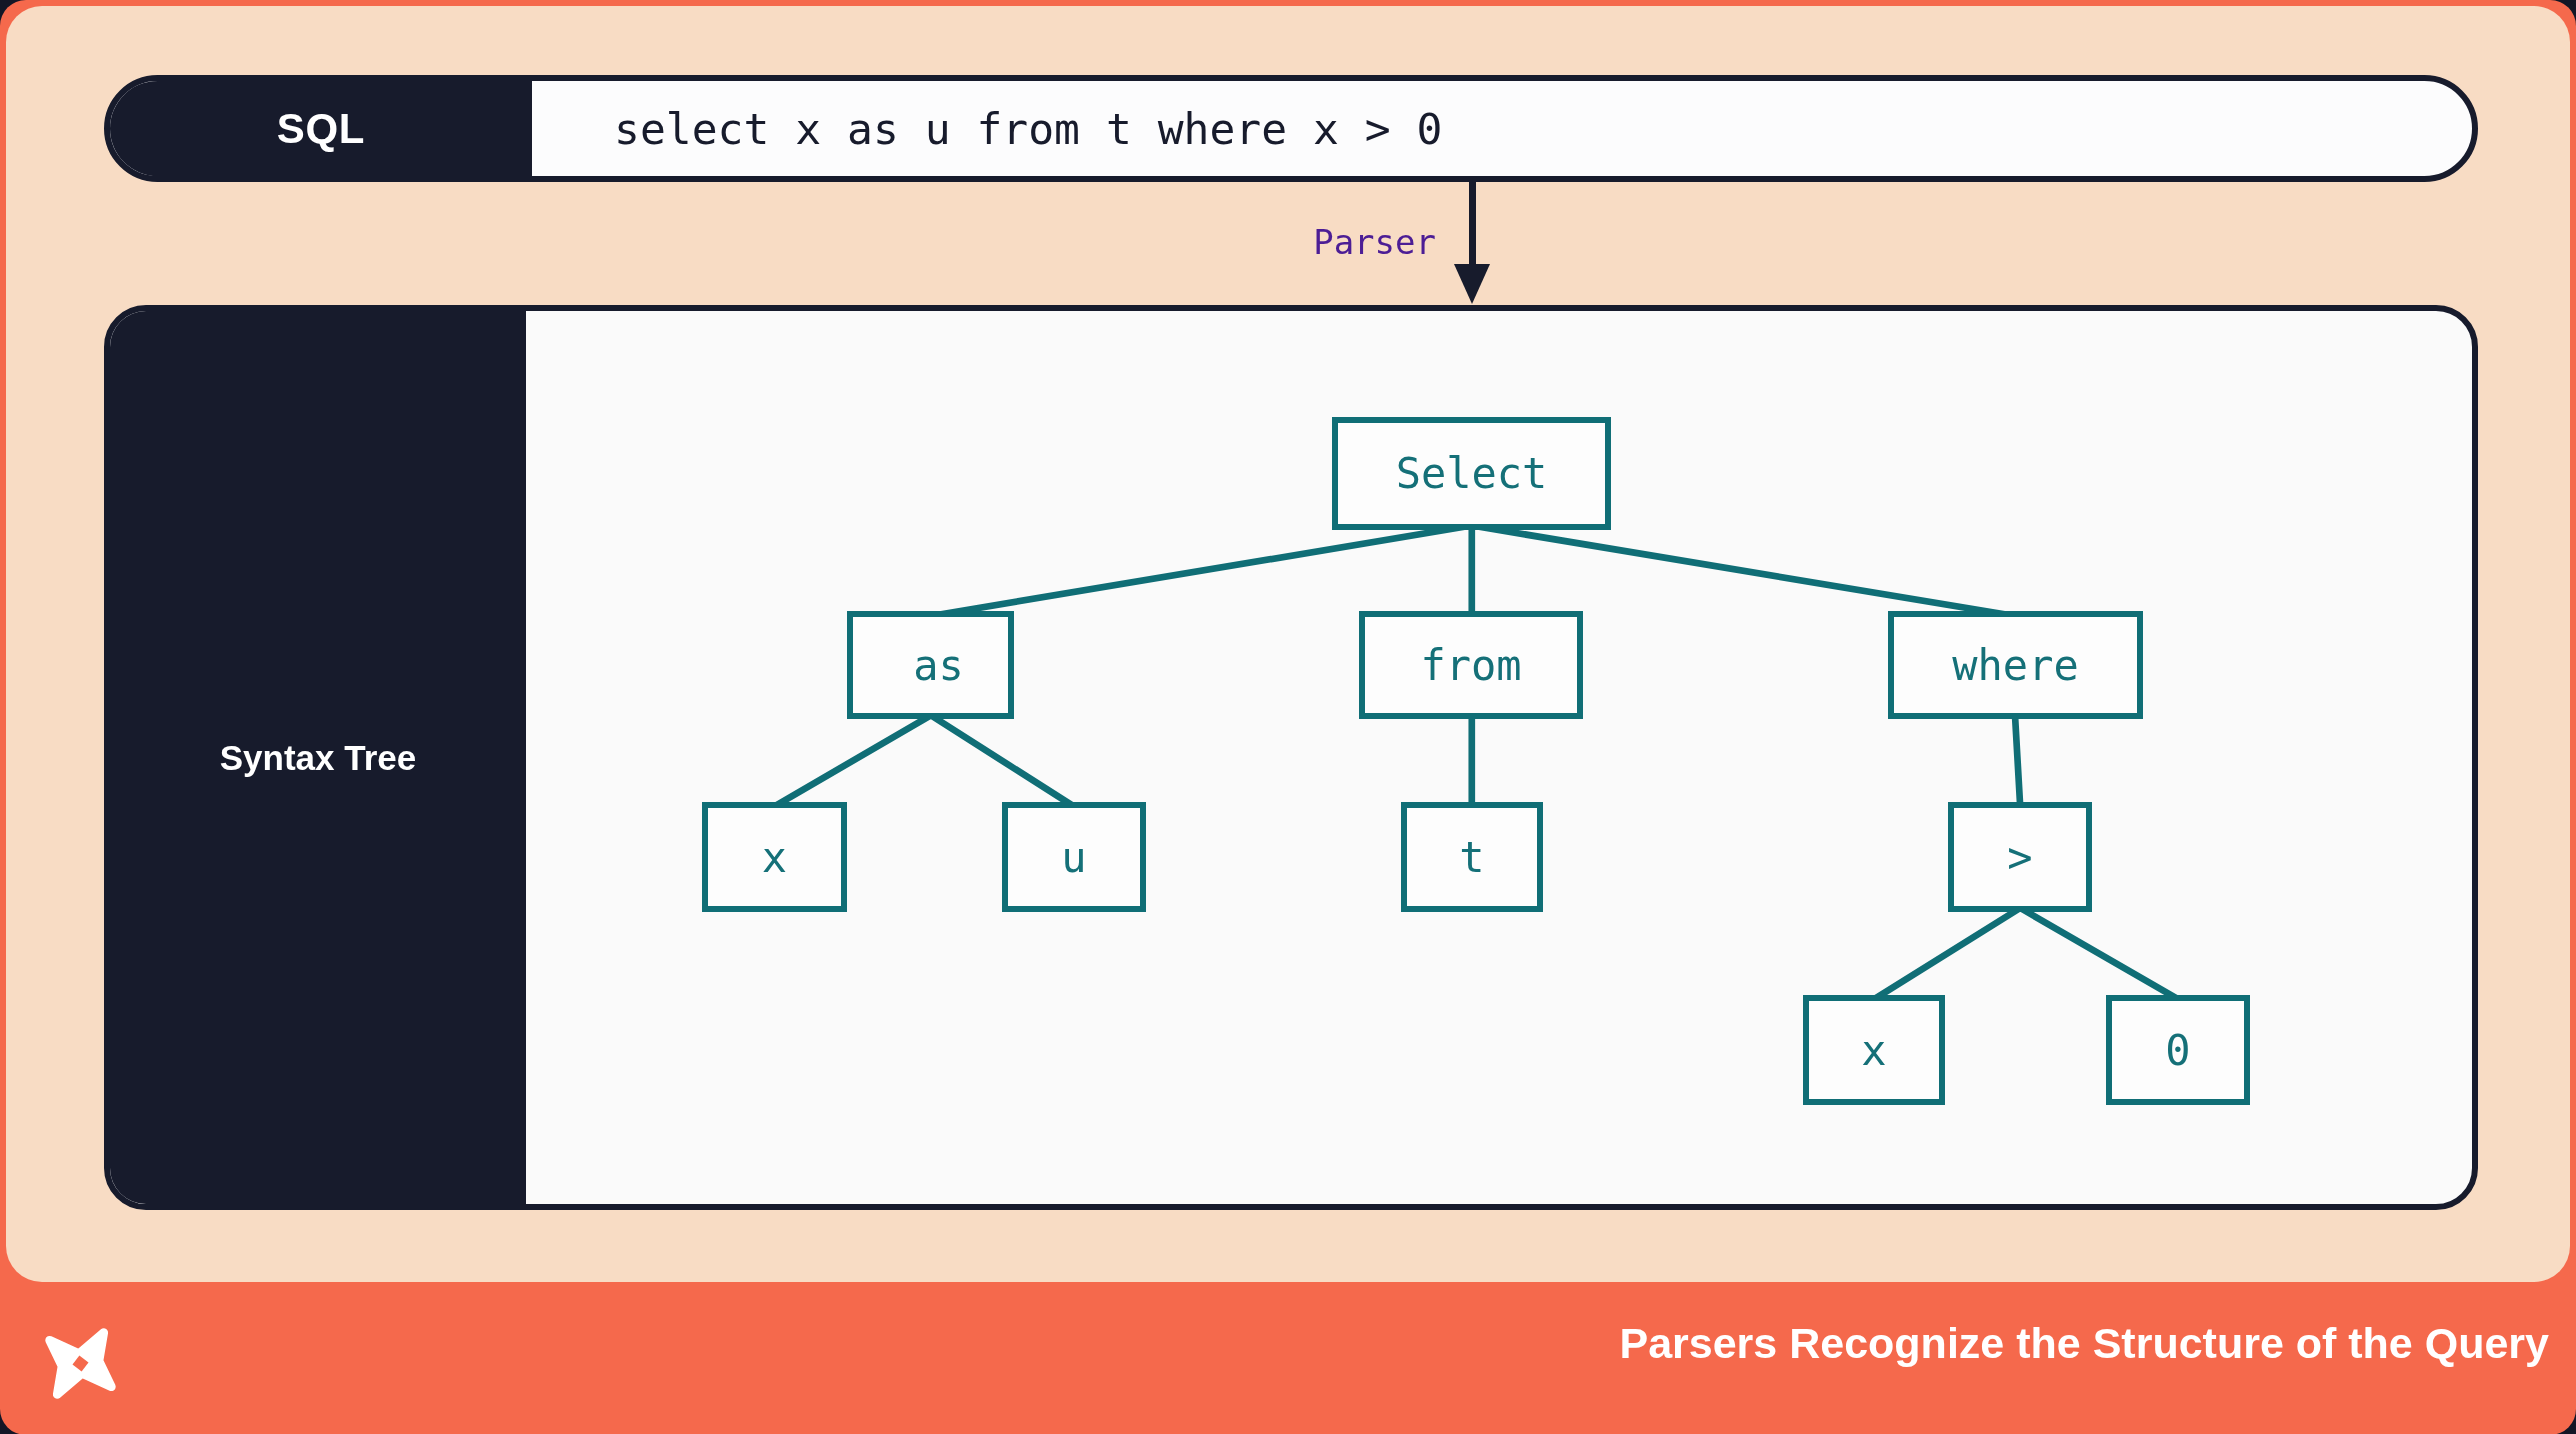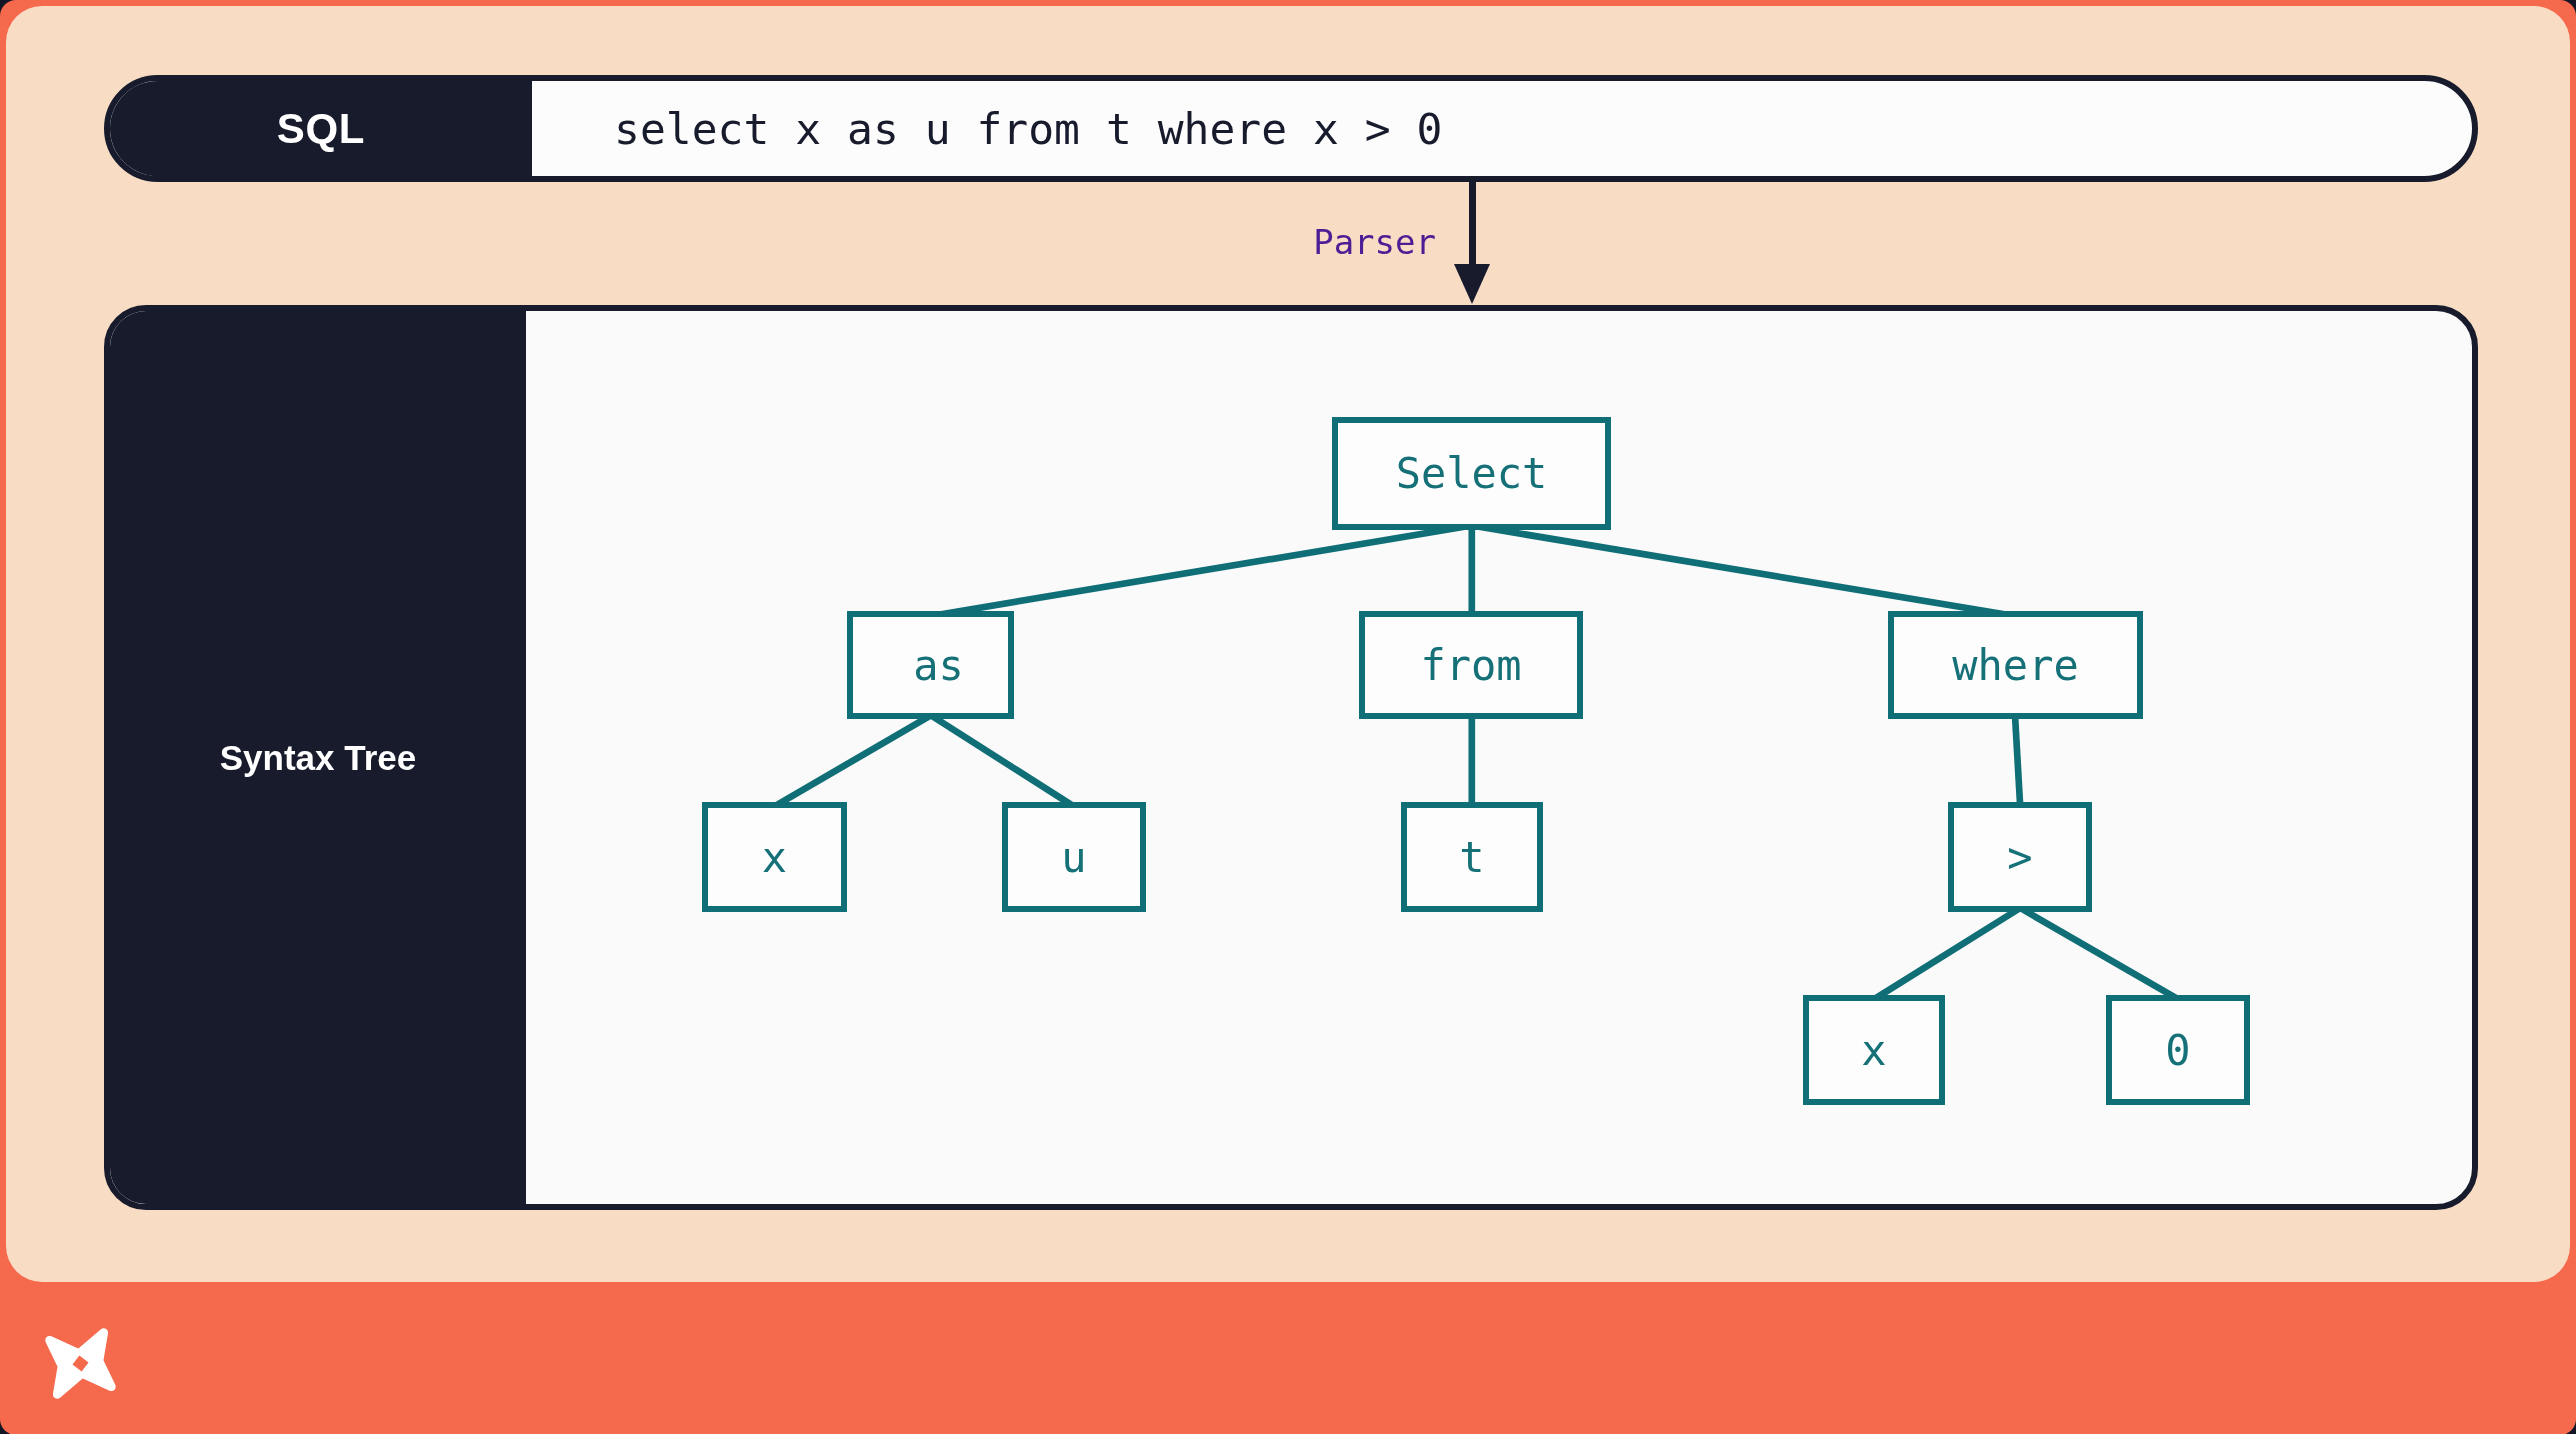--- a/index.html
+++ b/index.html
@@ -4,21 +4,21 @@
 <style>
   html,body{margin:0;padding:0;}
   body{
     width:2576px;height:1435px;
     background:#131626;
     font-family:"Liberation Sans", sans-serif;
     position:relative;overflow:hidden;
   }
   .slide{
     position:absolute;left:0;top:0;width:2576px;height:1435px;
-    background:#f5694c;border-radius:16px;overflow:hidden;
+    background:#f5694c;border-radius:26px;overflow:hidden;
   }
   .peach-panel{
     position:absolute;left:6px;top:6px;width:2564px;height:1276px;
     background:#f8dcc4;border-radius:36px;
   }
   
   .sql-pill{
     position:absolute;left:104px;top:75px;width:2374px;height:107px;
     background:#fcfcfd;border:6.7px solid #171b2c;border-radius:56px;
     box-sizing:border-box;overflow:hidden;
@@ -143,16 +143,17 @@
     <div class="node n-zero">0</div>
   </div>
 
   <div class="footer">
     <svg class="logo" width="77" height="77" viewBox="-62 -62 124 124">
       <g transform="rotate(-8)">
         <path d="M 44 -44 L 30 0 L 44 44 L 0 16 L -44 44 L -30 0 L -44 -44 L 0 -16 Z" fill="#ffffff" stroke="#ffffff" stroke-width="14" stroke-linejoin="round"></path>
         <path d="M 0 -13 L 13 0 L 0 13 L -13 0 Z" fill="#f5694c"></path>
       </g>
     </svg>
+    <div class="title">Parsers Recognize the Structure of the Query</div>
   </div>
 
 </div>
 
 
 </body></html>

